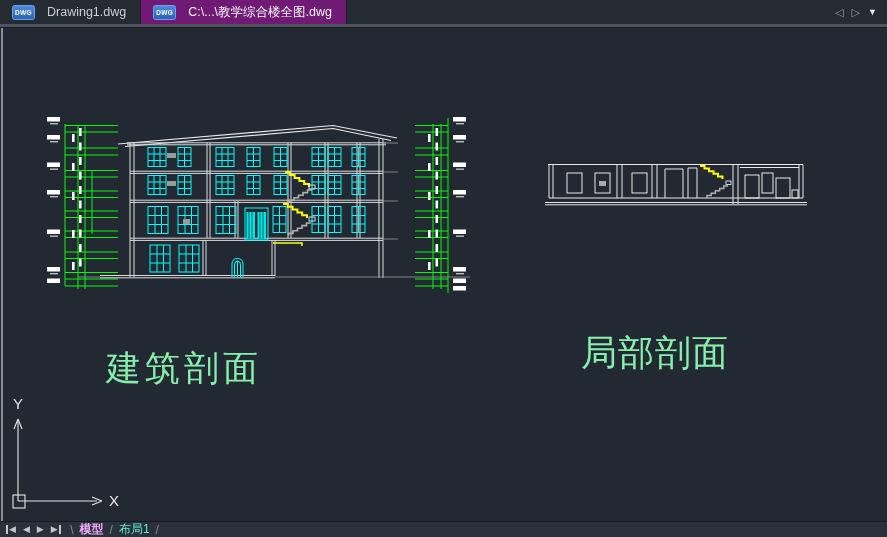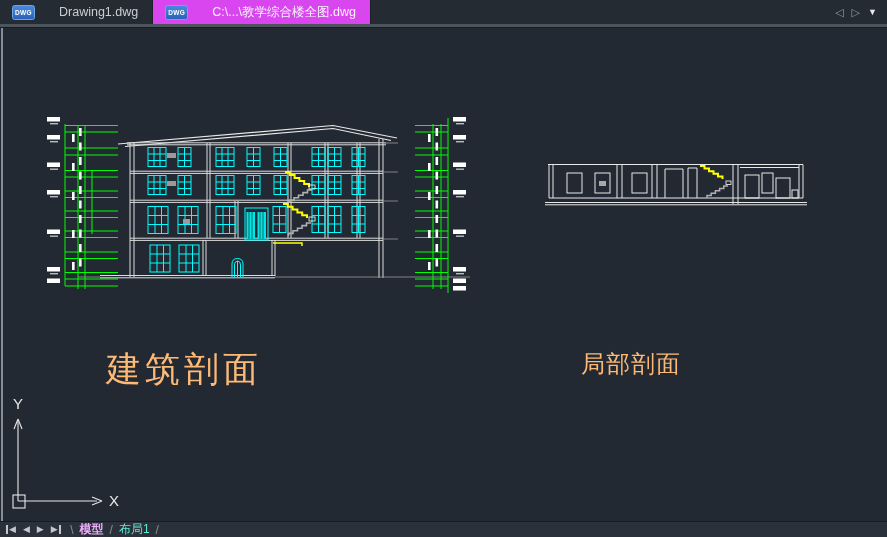--- a/index.html
+++ b/index.html
@@ -7,25 +7,25 @@
     width:887px;height:537px;overflow:hidden;position:relative;
     background:#222933;font-family:"Liberation Sans",sans-serif;
     -webkit-font-smoothing:antialiased;
   }
   
   .tabbar{
     position:absolute;top:0;left:0;width:887px;height:24px;
     background:#252b33;display:flex;align-items:stretch;
   }
   .ftab{
-    display:flex;align-items:center;gap:24px;padding:0 14px 0 12px;
+    display:flex;align-items:center;gap:12px;padding:0 14px 0 12px;
     color:#c9ced3;font-size:12.5px;cursor:default;
     border-right:1px solid #1c2127;white-space:nowrap;
   }
-  .ftab.active{background:#d946ef;color:#f4f6f8;}
+  .ftab.active{background:#701a75;color:#f4f6f8;}
   .dwg-ico{
     width:21px;height:13px;border-radius:2.5px;flex:0 0 auto;
     background:linear-gradient(#4a8ade,#2a62b8);
     border:1px solid #6ea3e6;color:#fff;font-size:6.5px;font-weight:bold;
     display:flex;align-items:center;justify-content:center;letter-spacing:.3px;
   }
   .tabnav{margin-left:auto;display:flex;align-items:center;gap:8px;padding-right:10px;}
   .tabnav .arr{color:#9aa1a8;font-size:11px;line-height:1;}
   .tabnav .menu{color:#e6eaee;font-size:9px;line-height:1;}
   .tabsep{
@@ -35,25 +35,25 @@
   
   .canvas{
     position:absolute;top:28px;left:0;width:887px;height:493px;
     background:#222933;overflow:hidden;
   }
   .edge-strip{
     position:absolute;left:1px;top:0;width:2px;height:493px;background:#868d93;
   }
   .dw{position:absolute;}
   .cad-label{
-    position:absolute;color:#fdba74;font-weight:normal;line-height:1.2;
-    font-family:Liberation Sans, sans-serif;white-space:nowrap;
+    position:absolute;color:#86efac;font-weight:normal;line-height:1.2;
+    font-family:Liberation Serif, serif;white-space:nowrap;
   }
   .lbl-left{left:106px;top:320px;font-size:35px;letter-spacing:4px;}
-  .lbl-right{left:581px;top:322px;font-size:24px;letter-spacing:1px;}
+  .lbl-right{left:581px;top:304px;font-size:36px;letter-spacing:1px;}
   
   .statusbar{
     position:absolute;top:521px;left:0;width:887px;height:16px;
     background:#2a313b;border-top:1px solid #161b22;box-sizing:border-box;
     display:flex;align-items:center;color:#c3c7cb;font-size:9px;
   }
   .sb-ico{display:inline-flex;align-items:center;margin:0 3.5px;line-height:1;}
   .sb-ico.bar-l{border-left:2px solid #c3c7cb;padding-left:1px;margin-left:6px;}
   .sb-ico.bar-r{border-right:2px solid #c3c7cb;padding-right:1px;}
   .sb-sep{color:#8a9096;font-size:12px;margin:0 6px;}

